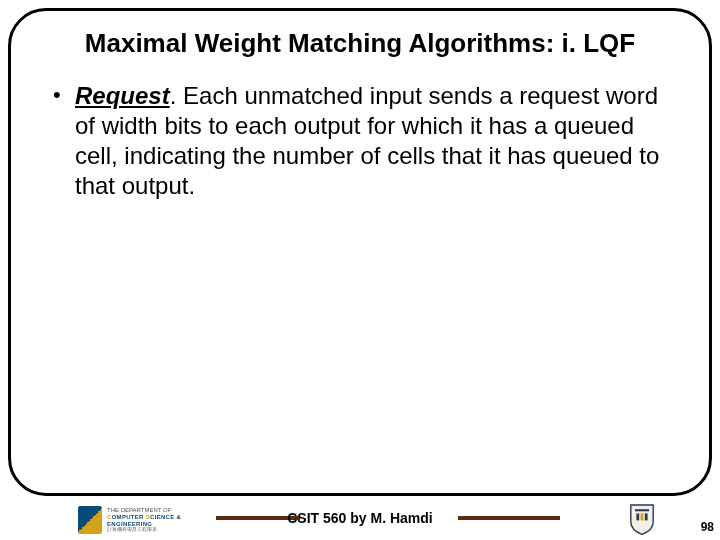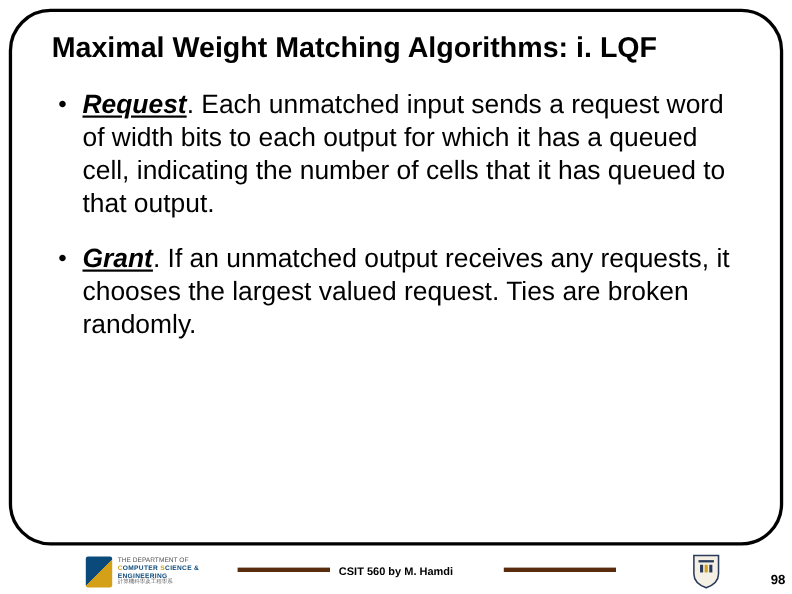--- a/index.html
+++ b/index.html
@@ -18,21 +18,21 @@
     right: 8px;
     bottom: 44px;
     border: 3px solid #000;
     border-radius: 38px;
     padding: 18px 36px 20px 36px;
   }
   .title {
     font-size: 26px;
     font-weight: bold;
     color: #000;
-    text-align: left;
+    text-align: center;
     margin-bottom: 22px;
     line-height: 1.15;
   }
   .bullets {
     list-style: none;
     padding: 0;
   }
   .bullets li {
     position: relative;
     padding-left: 28px;
@@ -101,21 +101,21 @@
     left: 458px;
     width: 102px;
     bottom: 20px;
   }
   .credit {
     position: absolute;
     left: 0;
     right: 0;
     bottom: 14px;
     text-align: center;
-    font-size: 10px;
+    font-size: 14px;
     font-weight: bold;
     color: #000;
   }
   .shield {
     position: absolute;
     right: 64px;
     bottom: 4px;
     width: 28px;
     height: 34px;
   }
@@ -130,23 +130,20 @@
   }
 </style>
 </head>
 <body>
 
 <div class="slide-frame">
   <h1 class="title">Maximal Weight Matching Algorithms: i. LQF</h1>
   <ul class="bullets">
     <li>
       <span class="term">Request</span><span>. Each unmatched input sends a request word of width bits to each output for which it has a queued cell, indicating the number of cells that it has queued to that output.</span>
-    </li>
-    <li>
-      <span class="term">Grant</span><span>. If an unmatched output receives any requests, it chooses the largest valued request. Ties are broken randomly.</span>
     </li>
   </ul>
 </div>
 
 <div class="footer">
   <div class="dept-logo">
     <div class="dept-mark"></div>
     <div class="dept-text">
       <div class="dept-line1">THE DEPARTMENT OF</div>
       <div class="dept-line2"><span class="sc">C</span><span>OMPUTER </span><span class="sc">S</span><span>CIENCE &amp;</span></div>

